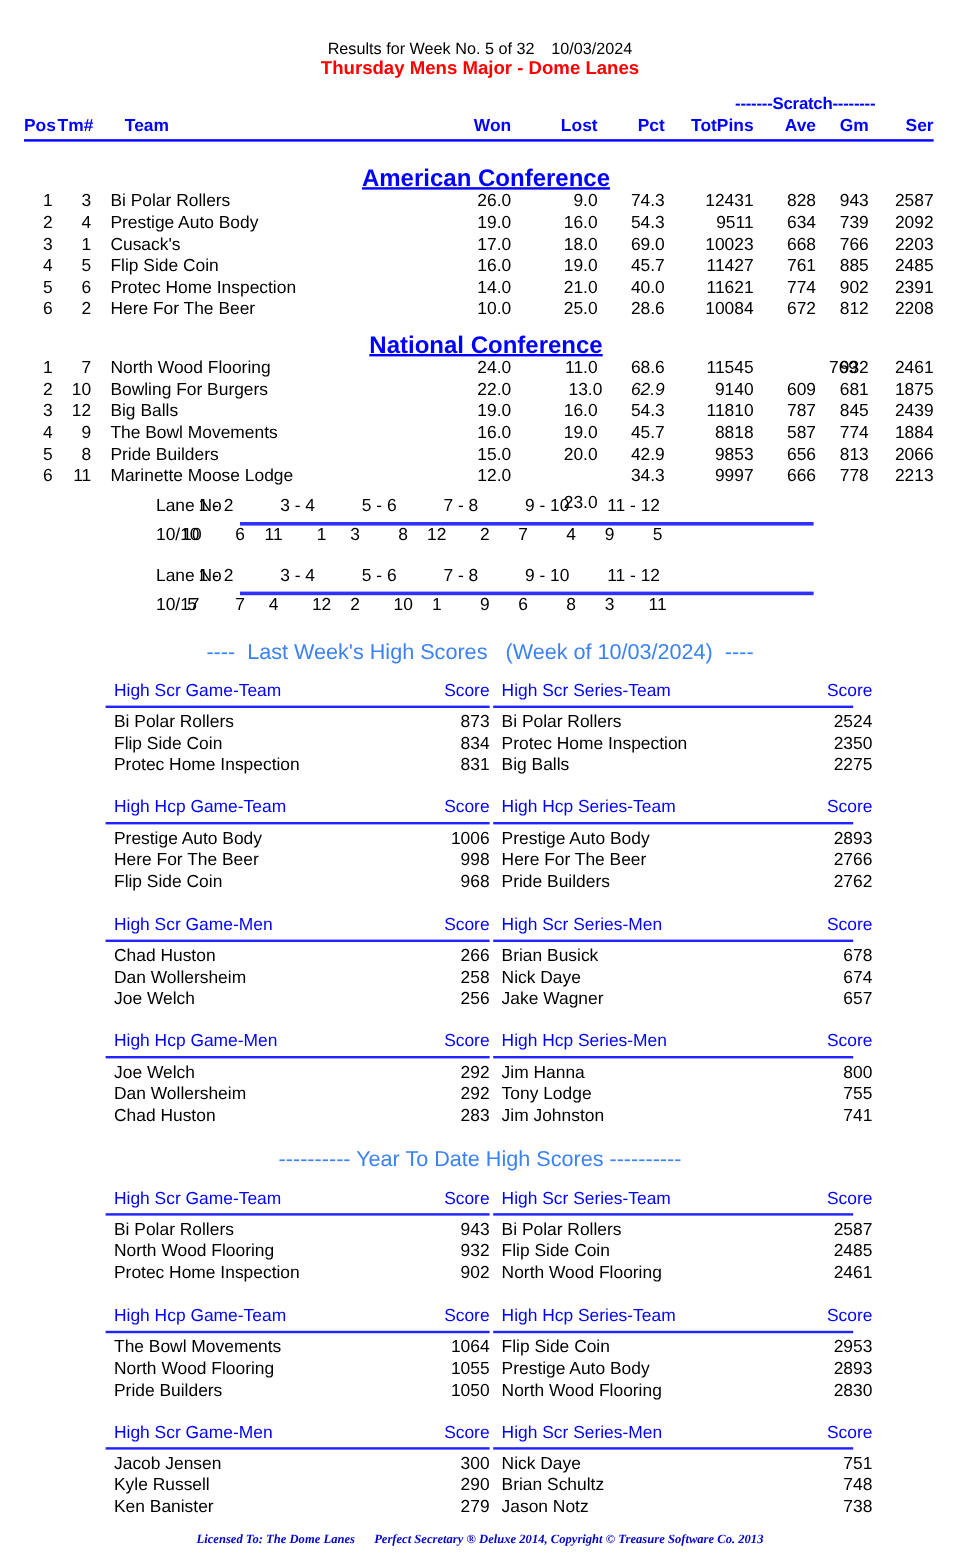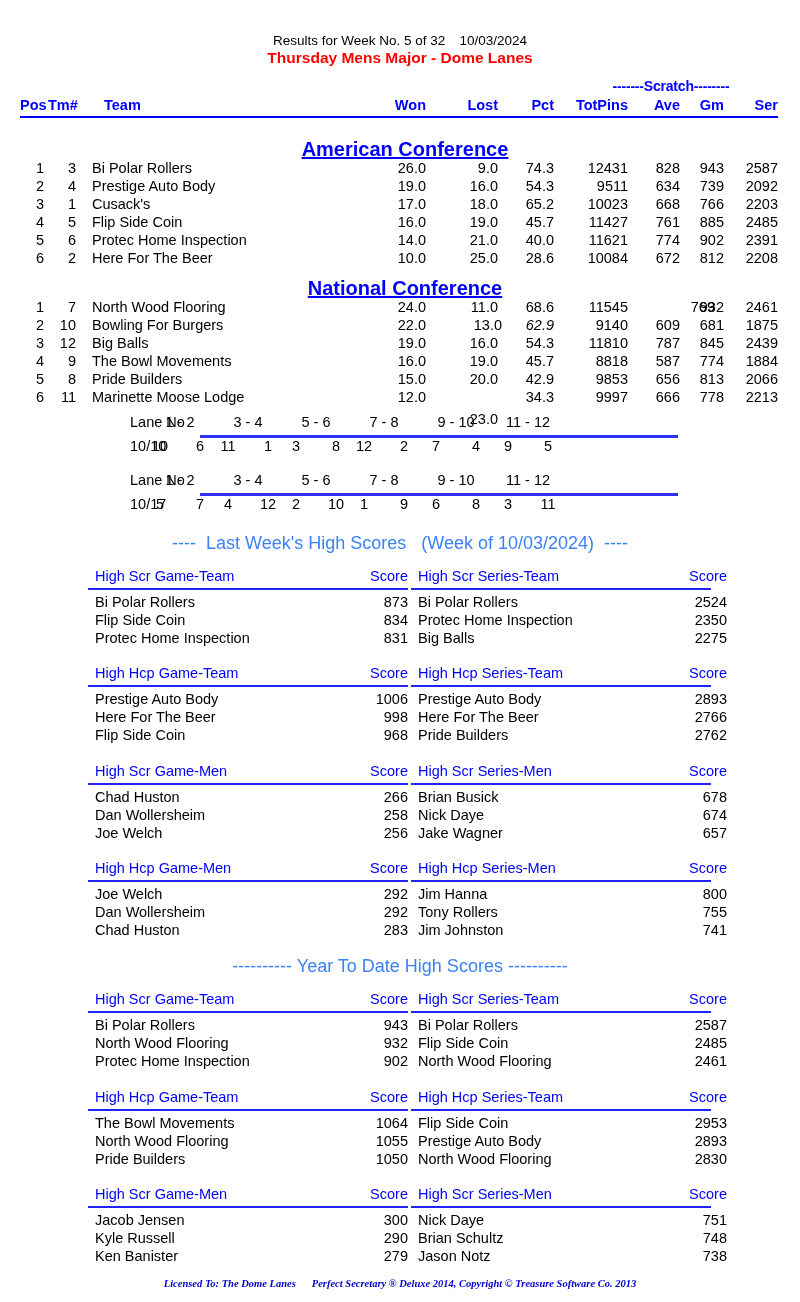--- a/index.html
+++ b/index.html
@@ -190,21 +190,21 @@
         <span class="c r" style="left:630px;width:50px;">634</span>
         <span class="c r" style="left:684px;width:40px;">739</span>
         <span class="c r" style="left:728px;width:50px;">2092</span>
       </div>
       <div class="team-row" style="top:196px;">
         <span class="c r" style="left:20px;width:24px;">3</span>
         <span class="c r" style="left:48px;width:28px;">1</span>
         <span class="c" style="left:92px;">Cusack's</span>
         <span class="c r" style="left:360px;width:66px;">17.0</span>
         <span class="c r" style="left:436px;width:62px;">18.0</span>
-        <span class="c r" style="left:498px;width:56px;">65.2</span>
+        <span class="c r" style="left:498px;width:56px;">69.0</span>
         <span class="c r" style="left:558px;width:70px;">10023</span>
         <span class="c r" style="left:630px;width:50px;">668</span>
         <span class="c r" style="left:684px;width:40px;">766</span>
         <span class="c r" style="left:728px;width:50px;">2203</span>
       </div>
       <div class="team-row" style="top:214px;">
         <span class="c r" style="left:20px;width:24px;">4</span>
         <span class="c r" style="left:48px;width:28px;">5</span>
         <span class="c" style="left:92px;">Flip Side Coin</span>
         <span class="c r" style="left:360px;width:66px;">16.0</span>
@@ -436,21 +436,21 @@
         <div class="sc-head" style="left:657px;top:0px;width:70px;text-align:right;">Score</div>
         <div class="sc-rule" style="left:411px;top:20px;width:300px;"></div>
         <div class="sc-name" style="left:95px;top:26px;">Joe Welch</div>
         <div class="sc-val" style="left:338px;top:26px;width:70px;">292</div>
         <div class="sc-name" style="left:95px;top:44px;">Dan Wollersheim</div>
         <div class="sc-val" style="left:338px;top:44px;width:70px;">292</div>
         <div class="sc-name" style="left:95px;top:62px;">Chad Huston</div>
         <div class="sc-val" style="left:338px;top:62px;width:70px;">283</div>
         <div class="sc-name" style="left:418px;top:26px;">Jim Hanna</div>
         <div class="sc-val" style="left:657px;top:26px;width:70px;">800</div>
-        <div class="sc-name" style="left:418px;top:44px;">Tony Rollers</div>
+        <div class="sc-name" style="left:418px;top:44px;">Tony Lodge</div>
         <div class="sc-val" style="left:657px;top:44px;width:70px;">755</div>
         <div class="sc-name" style="left:418px;top:62px;">Jim Johnston</div>
         <div class="sc-val" style="left:657px;top:62px;width:70px;">741</div>
       </div>
     </div>
 
   <div class="banner" style="top:956px;">---------- Year To Date High Scores ----------</div>
 
   <div id="ytd-host">
       <div class="lane-block" style="top:991px;">

